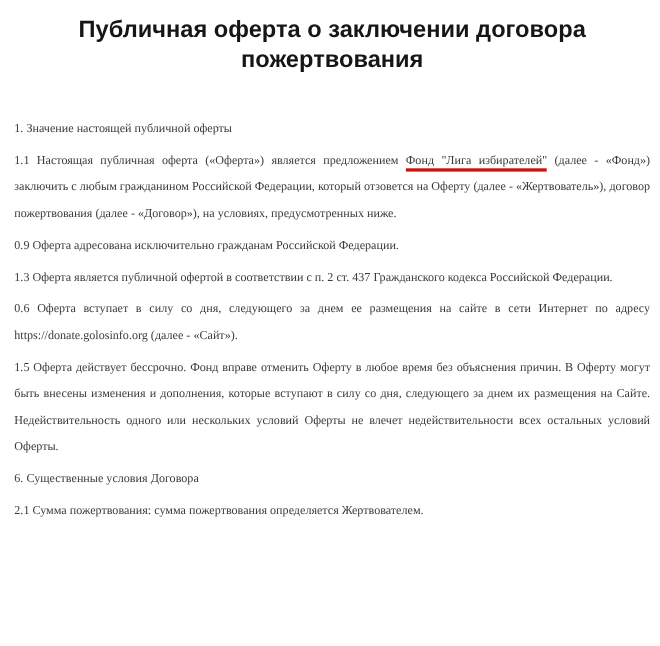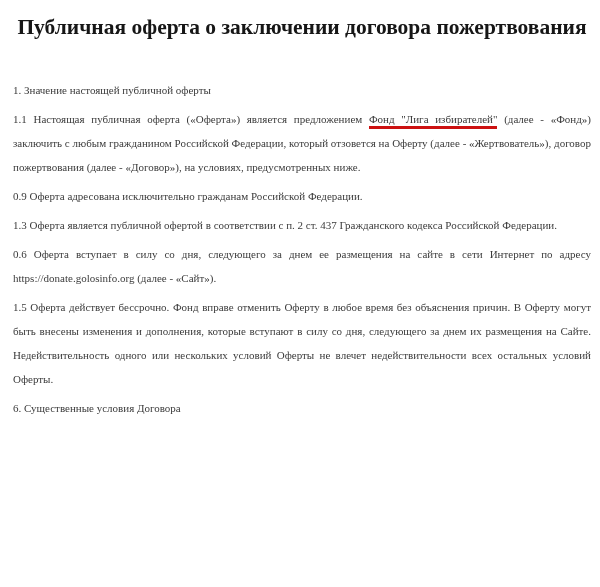--- a/index.html
+++ b/index.html
@@ -15,21 +15,21 @@
     .page {
       box-sizing: border-box;
       width: 600px;
       height: 587px;
       padding: 14px 0 0 13px;
       background: #ffffff;
     }
     .doc-title {
       width: 578px;
       margin: 0 0 37px 0;
-      font-family: Liberation Serif, serif;
+      font-family: Liberation Sans, sans-serif;
       font-weight: bold;
       font-size: 21.5px;
       line-height: 27px;
       text-align: center;
       color: #161616;
     }
     .doc-body {
       width: 578px;
     }
     .doc-body p {
@@ -64,16 +64,17 @@
 
     <p>1.3 Оферта является публичной офертой в соответствии с п. 2 ст. 437 Гражданского кодекса Российской Федерации.</p>
 
     <p>0.6 Оферта вступает в силу со дня, следующего за днем ее размещения на сайте в сети Интернет по адресу https://donate.golosinfo.org (далее - «Сайт»).</p>
 
     <p>1.5 Оферта действует бессрочно. Фонд вправе отменить Оферту в любое время без объяснения причин. В Оферту могут быть внесены изменения и дополнения, которые вступают в силу со дня, следующего за днем их размещения на Сайте. Недействительность одного или нескольких условий Оферты не влечет недействительности всех остальных условий Оферты.</p>
 
 
     <p>6. Существенные условия Договора</p>
 
+    <p>2.1 Сумма пожертвования: сумма пожертвования определяется Жертвователем.</p>
 
 
   </div>
 </div>
 
 </body></html>

